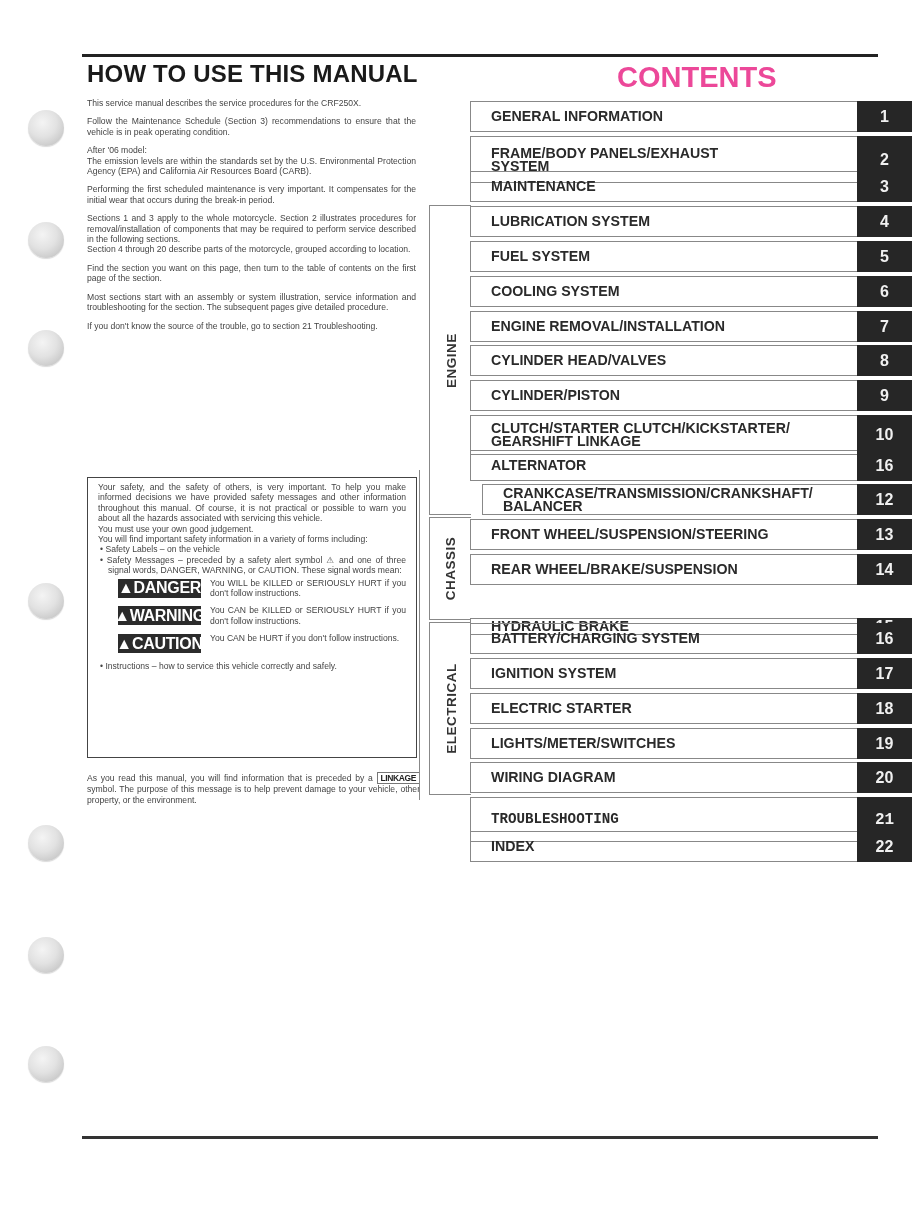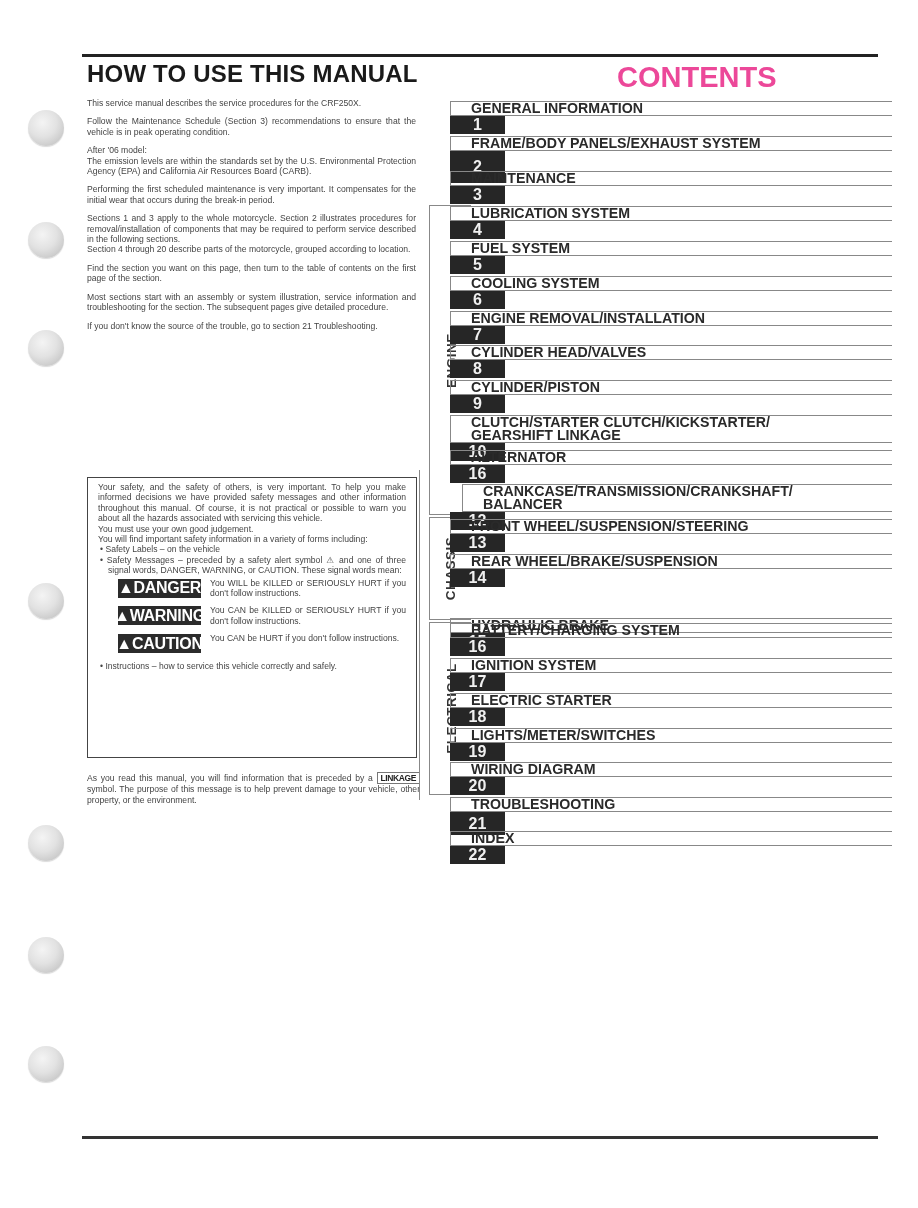--- a/index.html
+++ b/index.html
@@ -19,21 +19,21 @@
   .safety-box p { margin:0; text-align:justify; }
   .bullet { padding-left:10px; text-indent:-8px; text-align:justify; }
   .signal-row { display:flex; align-items:flex-start; margin:3px 0 8px 20px; }
   .signal-badge { width:83px; height:19px; background:#2b2b2b; color:#fff; font-weight:bold; font-size:16px;
                   display:flex; align-items:center; justify-content:center; margin-right:9px; flex-shrink:0; letter-spacing:-0.3px; }
   .signal-text { font-size:8.6px; line-height:10.4px; text-align:justify; flex:1; margin-top:-1px; }
   .notice-para { position:absolute; left:87px; top:772px; width:333px; font-size:8.6px; line-height:10.4px; color:#444; text-align:justify; }
   .notice-badge { display:inline-block; border:1px solid #777; padding:0 3px; font-weight:bold; color:#222; font-size:8.5px; letter-spacing:-0.4px; }
   .col-sep { position:absolute; left:419px; top:470px; width:1px; height:330px; background:#888; }
 
-  .toc-row { position:absolute; left:450px; width:442px; display:flex;flex-direction:column; }
+  .toc-row { position:absolute; left:470px; width:442px; display:flex; }
   .toc-label { flex:1; border:1px solid #888; border-right:none; box-sizing:border-box; height:100%;
                display:flex; align-items:center; padding-left:20px; font-weight:bold; font-size:14.2px; color:#2a2a2a; line-height:13px; }
   .toc-num { width:55px; height:100%; background:#262626; color:#f0f0f0; font-weight:bold; font-size:16px;
              display:flex; align-items:center; justify-content:center; }
   .group-box { position:absolute; left:429px; width:42px; border:1px solid #888; border-right:none; box-sizing:border-box; }
   .group-label { position:absolute; left:0; width:42px; top:0; bottom:0; display:flex; align-items:center; justify-content:center; }
   .group-label span { transform:rotate(-90deg); white-space:nowrap; font-weight:bold; font-size:13.5px; color:#333; letter-spacing:0.5px; }
 </style>
 </head>
 <body>
@@ -183,20 +183,20 @@
     <div class="toc-num">18</div>
   </div>
 <div class="toc-row" style="top:728px;height:31px;">
     <div class="toc-label">LIGHTS/METER/SWITCHES</div>
     <div class="toc-num">19</div>
   </div>
 <div class="toc-row" style="top:762px;height:31px;">
     <div class="toc-label">WIRING DIAGRAM</div>
     <div class="toc-num">20</div>
   </div>
-<div class="toc-row" style="top:797px;height:38px;">
+<div class="toc-row" style="top:797px;height:45px;font-family:Liberation Mono, monospace;">
     <div class="toc-label">TROUBLESHOOTING</div>
     <div class="toc-num">21</div>
   </div>
 <div class="toc-row" style="top:831px;height:31px;">
     <div class="toc-label">INDEX</div>
     <div class="toc-num">22</div>
   </div>
 
 </body></html>

